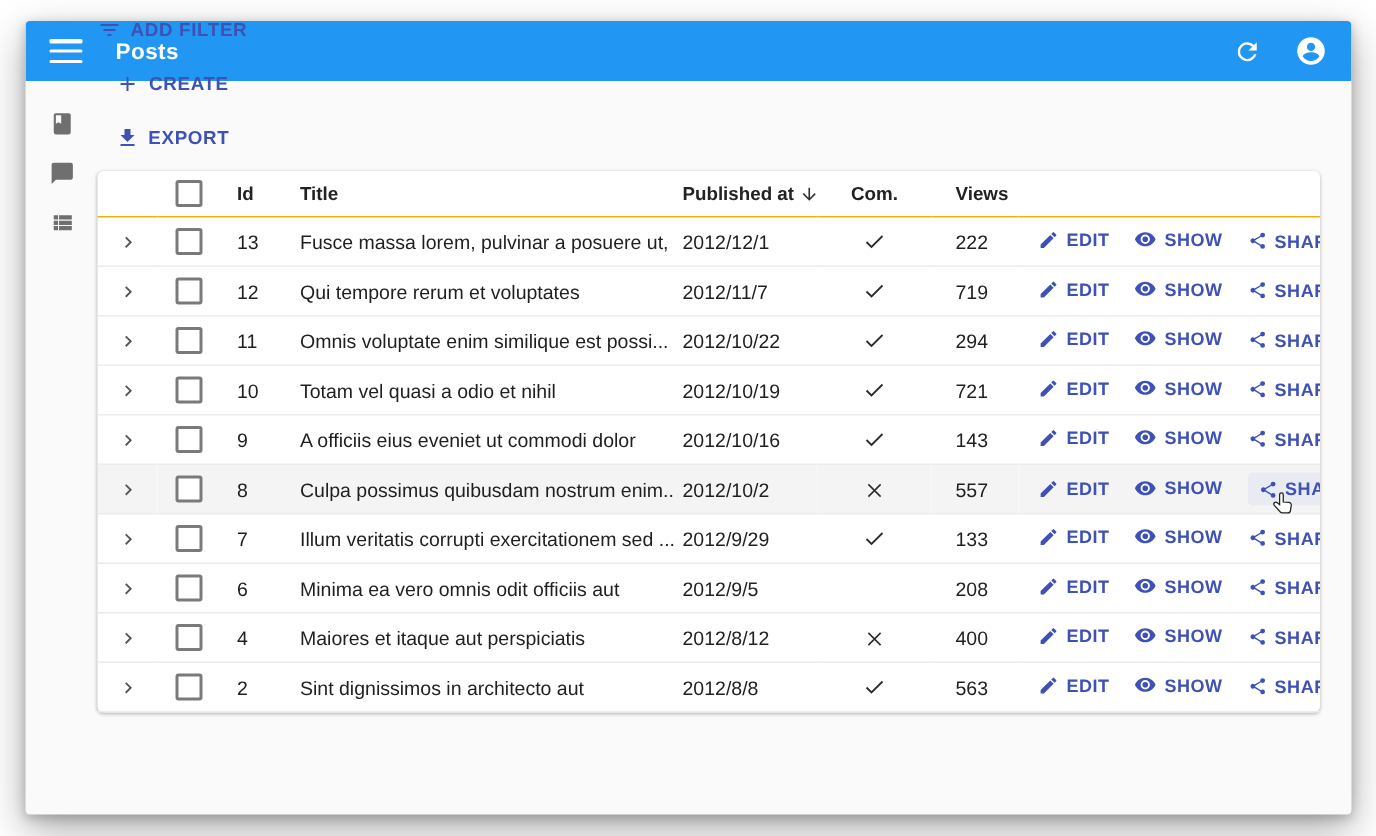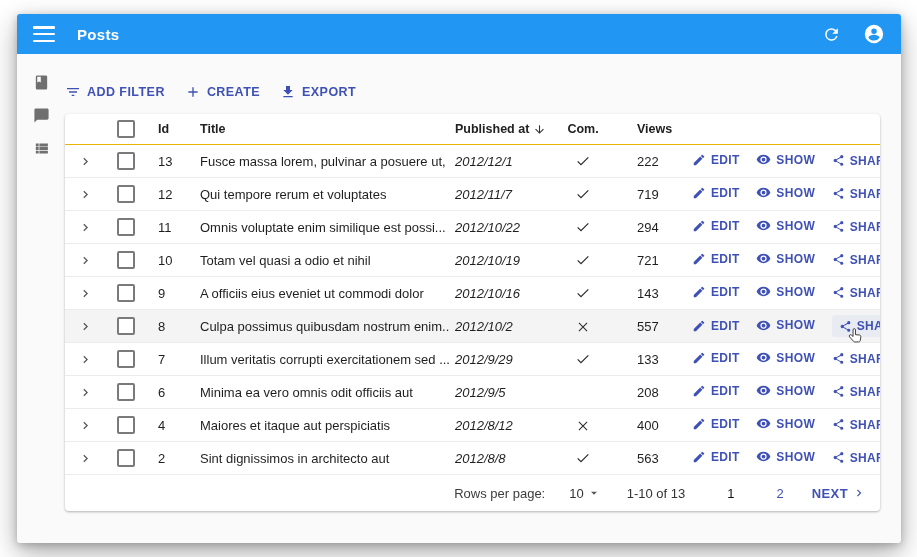--- a/index.html
+++ b/index.html
@@ -25,40 +25,40 @@
   .main{flex:1;margin-right:21px;}
   
   .filter-row{display:flex;align-items:flex-end;justify-content:space-between;
     margin-top:20px;height:30px;}
   .search-box{position:relative;width:187px;height:29px;background:#ececec;
     border-bottom:1px solid #d6d6d6;border-radius:3px 3px 0 0;}
   .search-box input{position:absolute;inset:0;border:0;background:transparent;outline:none;
     padding:0 34px 0 12px;font-size:13.5px;color:#333;font-family:inherit;}
   .search-box input::placeholder{color:#9e9e9e;}
   .search-box .mag{position:absolute;right:9px;top:5px;fill:#9e9e9e;}
-  .toolbar{display:flex;align-items:center;gap:20px;padding-bottom:4px;}
+  .toolbar{display:flex;align-items:center;gap:20px;padding-bottom:4px;flex-direction:column;}
   .tool-btn{display:inline-flex;align-items:center;gap:6px;color:var(--primary,#3f51b5);
     font-size:12.5px;font-weight:700;letter-spacing:.45px;cursor:pointer;user-select:none;}
   .tool-btn svg{fill:var(--primary,#3f51b5);}
   
   .card{background:#fff;border-radius:4px;margin-top:10px;
     box-shadow:0 1px 3px rgba(0,0,0,.18),0 1px 2px rgba(0,0,0,.12);}
   table{width:100%;border-collapse:collapse;font-size:13px;color:#1f1f1f;table-layout:fixed;}
   col.c-expand{width:40px;} col.c-check{width:47px;} col.c-id{width:48px;}
   col.c-title{width:250px;} col.c-pub{width:95px;} col.c-com{width:76px;}
   col.c-views{width:58px;} col.c-actions{width:auto;}
   thead th{height:30px;font-size:12.5px;font-weight:700;color:#222;text-align:left;
     border-bottom:1px solid #eab308;padding:0;white-space:nowrap;}
   th.center,td.center{text-align:center;}
   tbody td{height:32px;border-bottom:1px solid #ececec;padding:0;white-space:nowrap;
     overflow:hidden;}
   td.id-cell{padding-left:6px;} th.id-h{padding-left:6px;}
   td.pub-cell,th.pub-h{padding-left:5px;}
   td.views-cell,th.views-h{padding-left:16px;}
-  .pub{font-style:italic;margin-top:40px;}
+  .pub{margin-top:40px;}
   .expand-cell{text-align:center;}
   .expand-cell svg{fill:#555;vertical-align:middle;cursor:pointer;}
   .cbx{display:inline-block;width:14px;height:14px;border:2px solid #7a7a7a;border-radius:2px;
     vertical-align:middle;margin-left:12px;cursor:pointer;background:#fff;}
   thead .cbx{margin-left:12px;}
   .bool svg{vertical-align:middle;}
   .actions-cell{text-align:right;padding-right:12px;}
   .row-act{display:inline-flex;align-items:center;gap:5px;color:var(--primary,#3f51b5);
     font-size:12px;font-weight:700;letter-spacing:.35px;cursor:pointer;margin-left:13px;}
   .row-act svg{fill:var(--primary,#3f51b5);}
@@ -550,38 +550,20 @@
         <svg width="13" height="13" viewBox="0 0 24 24">
                       <path d="M18 16.08c-.76 0-1.44.3-1.96.77L8.91 12.7c.05-.23.09-.46.09-.7s-.04-.47-.09-.7l7.05-4.11c.54.5 1.25.81 2.04.81a3 3 0 1 0-3-3c0 .24.04.47.09.7L8.04 9.81A2.99 2.99 0 0 0 3 12a3 3 0 0 0 5.04 2.19l7.12 4.16c-.05.21-.08.43-.08.65a2.92 2.92 0 1 0 2.92-2.92z"></path>
                     </svg>
         <span class="lbl-share">SHARE</span>
       </span>
     </td>
   </tr>
             </tbody>
         </table>
 
-        <div class="tfoot">
-          <span class="rpp-label">Rows per page:</span>
-          <span class="rpp-select">
-            <span>10</span>
-            <svg width="14" height="14" viewBox="0 0 24 24">
-                <path d="M7 10l5 5 5-5z"></path>
-              </svg>
-          </span>
-          <span class="range">1-10 of 13</span>
-          <span class="page-btn current">1</span>
-          <span class="page-btn link">2</span>
-          <span class="next-btn">
-            <span>NEXT</span>
-            <svg width="14" height="14" viewBox="0 0 24 24">
-                <path d="M10 6 8.59 7.41 13.17 12l-4.58 4.59L10 18l6-6z"></path>
-              </svg>
-          </span>
-        </div>
       </div>
     </div>
   </div>
 
   <svg class="cursor" width="15" height="17" viewBox="0 0 24 28">
     <path d="M10 1c-1.2 0-2 .9-2 2v11l-2.9-2.4c-.9-.7-2.1-.6-2.9.2-.7.8-.7 2 0 2.8l6.6 7.4c.6.6 1.4 1 2.2 1h6c1.5 0 2.7-1.1 2.9-2.6l.9-5.7c.2-1.6-1-3.1-2.6-3.2L12 11V3c0-1.1-.9-2-2-2z" fill="#fff" stroke="#222" stroke-width="1.4"></path>
   </svg>
 </div>
 
 </body></html>

